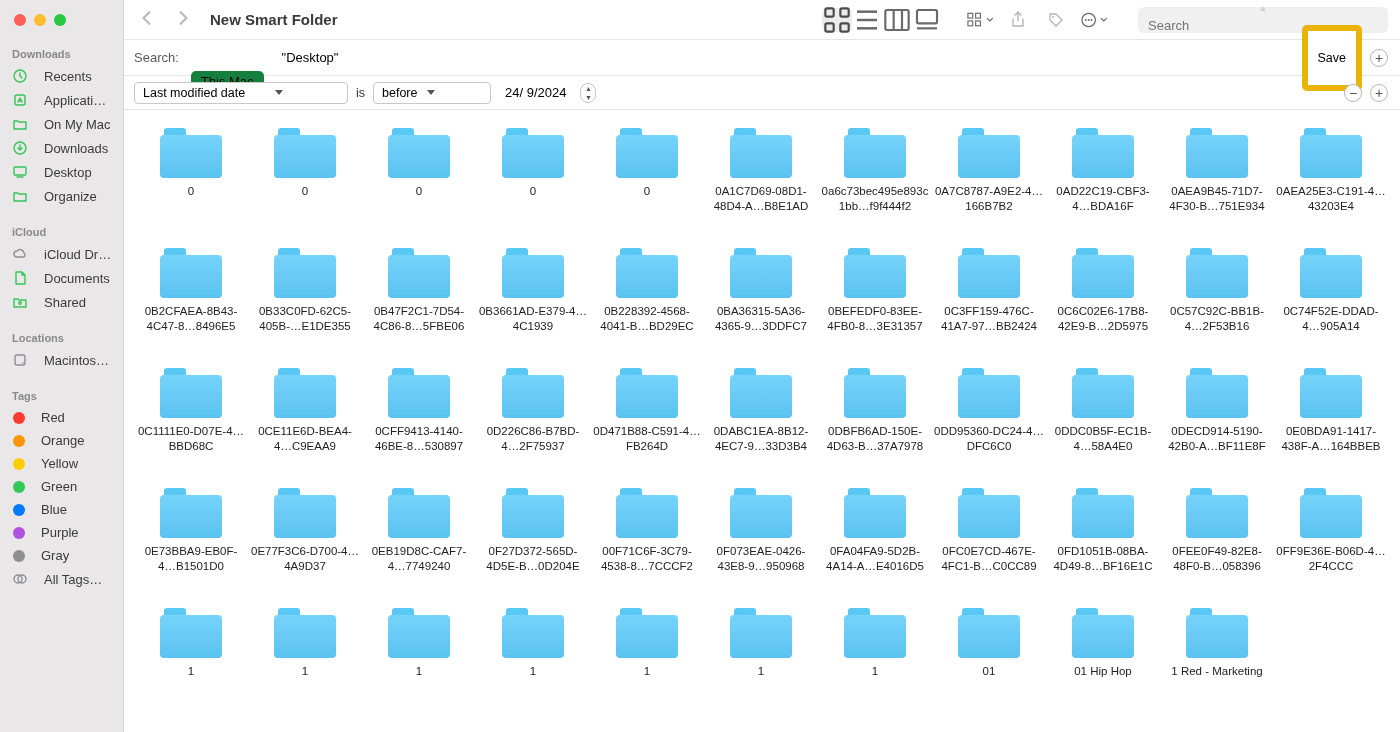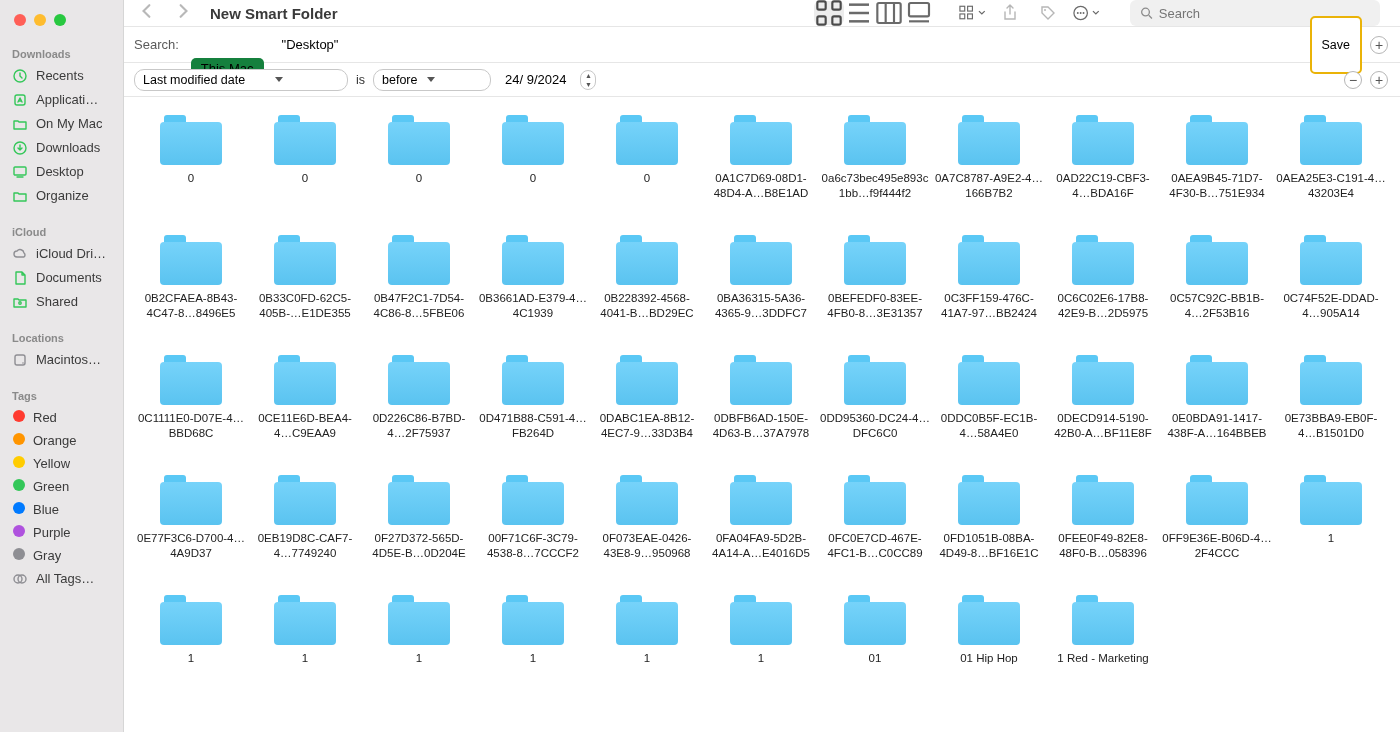--- a/index.html
+++ b/index.html
@@ -10,57 +10,57 @@
 
 .sidebar { width: 124px; height: 100%; background: #e9e7e8; border-right: 1px solid #d6d6d6; display: flex; flex-direction: column; overflow: hidden; font-size: 13px; color: #3b3b3b; user-select: none; }
 .traffic { display: flex; gap: 8px; padding: 14px 0 4px 14px; }
 .traffic .dot { width: 12px; height: 12px; border-radius: 50%; }
 .dot.red { background: #ff5f57; }
 .dot.yellow { background: #febc2e; }
 .dot.green { background: #28c840; }
 
 .sb-section-title { font-size: 11px; font-weight: 600; color: #8a8a8a; padding: 18px 0 4px 12px; }
 .sb-list { list-style: none; }
-.sb-item { display: flex; align-items: flex-start; gap: 8px; padding: 4px 10px 4px 12px; white-space: nowrap; overflow: hidden; text-overflow: ellipsis; cursor: default; }
+.sb-item { display: flex; align-items: center; gap: 16px; padding: 4px 10px 4px 12px; white-space: nowrap; overflow: hidden; text-overflow: ellipsis; cursor: default; }
 .sb-item .ico { width: 16px; height: 16px; flex-shrink: 0; display: flex; align-items: center; justify-content: center; }
 .sb-item .ico svg { width: 16px; height: 16px; }
 .sb-item span { overflow: hidden; text-overflow: ellipsis; }
 
 .tag-dot { width: 12px; height: 12px; border-radius: 50%; flex-shrink: 0; margin-left: 1px; }
 
 
 .main { flex: 1; display: flex; flex-direction: column; height: 100%; background: #fff; }
 
 
-.toolbar { height: 27px; display: flex; align-items: center; padding: 0 20px 0 16px; border-bottom: 1px solid #e6e6e6; gap: 10px; }
+.toolbar { height: 40px; display: flex; align-items: center; padding: 0 12px 0 16px; border-bottom: 1px solid #e6e6e6; gap: 10px; }
 .nav-arrows { display: flex; gap: 22px; margin-right: 10px; }
 .nav-arrows svg { width: 14px; height: 14px; color: #b8b8b8; }
 .title { font-size: 15px; font-weight: 600; color: #3a3a3a; }
 .toolbar-spacer { flex: 1; }
 .view-group { display: flex; background: transparent; border-radius: 6px; }
 .view-btn { width: 30px; height: 24px; display:flex; align-items:center; justify-content:center; border-radius:6px; }
 .view-btn.active { background: #ececec; }
 .tool-icon { display:flex; align-items:center; justify-content:center; width:28px; height:24px; color:#5a5a5a; }
 .tool-icon svg { width: 18px; height: 18px; }
-.search-wrap { display:flex; align-items:center; background:#f0f0f0; border-radius:6px; padding:0 10px; height:26px; width:250px; gap:6px; }
+.search-wrap { display:flex; align-items:center; background:#f0f0f0; border-radius:6px; padding:0 10px; height:26px; width:250px; gap:6px;flex-direction:column; }
 .search-wrap input { border:0; background:transparent; outline:0; font-size:13px; width:100%; color:#333; }
 .search-wrap svg { width:14px; height:14px; color:#8c8c8c; }
 
 
 .scope-bar { height: 36px; display:flex; align-items:center; padding:0 12px 0 10px; border-bottom:1px solid #e6e6e6; gap:8px; font-size:13px; }
 .scope-label { color:#5a5a5a; margin-right:4px; }
 .scope-pill { padding:3px 10px; border-radius:5px; }
 .scope-pill.active { background:#15803d; font-weight:500;margin-top:48px; }
 .scope-spacer { flex:1; }
-.save-btn { border:2px solid #eab308; border-radius:5px; padding:20px 10px; font-size:12.5px; background:#fff; }
+.save-btn { border:6px solid #eab308; border-radius:5px; padding:20px 10px; font-size:12.5px; background:#fff; }
 .circle-btn { width:18px; height:18px; border:1px solid #b6b6b6; border-radius:50%; display:flex; align-items:center; justify-content:center; font-size:14px; color:#555; line-height:1; background:#fff; }
 
 
 .criteria-bar { height:34px; display:flex; align-items:center; padding:0 12px 0 10px; border-bottom:1px solid #e6e6e6; gap:8px; font-size:12.5px; }
-.select { border:1px solid #c8c8c8; border-radius:10px; padding:2px 8px; background:#fff; display:flex; align-items:center; gap:30px; height:22px; }
+.select { border:1px solid #c8c8c8; border-radius:4px; padding:2px 8px; background:#fff; display:flex; align-items:center; gap:30px; height:22px; }
 .select.small { gap:10px; }
 .select::after { content:""; width:0; height:0; border-left:4px solid transparent; border-right:4px solid transparent; border-top:5px solid #555; }
 .crit-text { color:#333; }
 .date-field { padding:2px 6px; font-size:13px; }
 .stepper { display:flex; flex-direction:column; border:1px solid #c8c8c8; border-radius:10px; width:16px; height:20px; overflow:hidden; }
 .stepper div { flex:1; display:flex; align-items:center; justify-content:center; font-size:7px; color:#555; }
 .criteria-spacer { flex:1; }
 
 
 .content { flex:1; overflow:auto; padding:18px 10px 10px 10px; }
@@ -504,20 +504,27 @@
               <div class="tab"></div>
               <div class="body"></div>
             </div>
             <div class="label">0CE11E6D-BEA4-4…C9EAA9</div>
           </div>
           <div class="item">
             <div class="folder-icon">
               <div class="tab"></div>
               <div class="body"></div>
             </div>
+            <div class="label">0CFF9413-4140-46BE-8…530897</div>
+          </div>
+          <div class="item">
+            <div class="folder-icon">
+              <div class="tab"></div>
+              <div class="body"></div>
+            </div>
             <div class="label">0D226C86-B7BD-4…2F75937</div>
           </div>
           <div class="item">
             <div class="folder-icon">
               <div class="tab"></div>
               <div class="body"></div>
             </div>
             <div class="label">0D471B88-C591-4…FB264D</div>
           </div>
           <div class="item">

